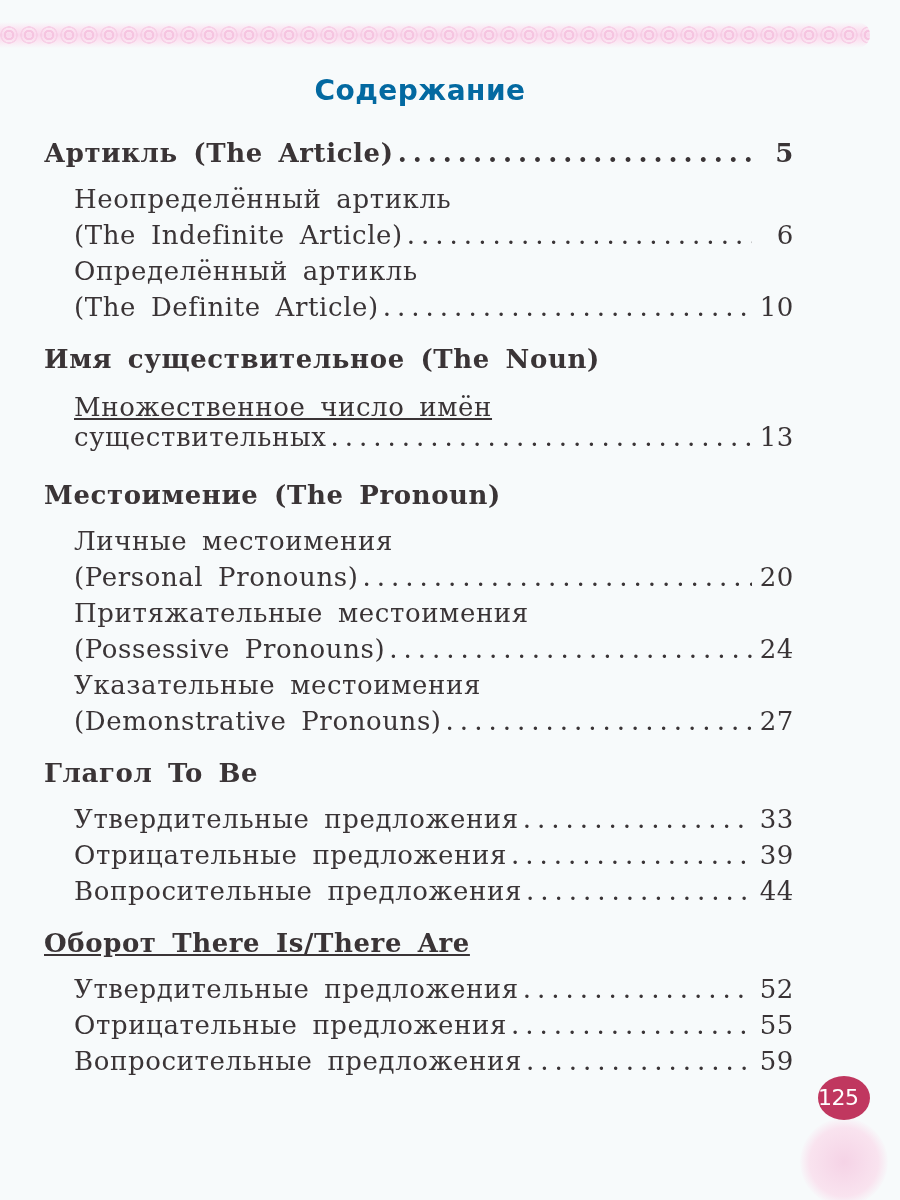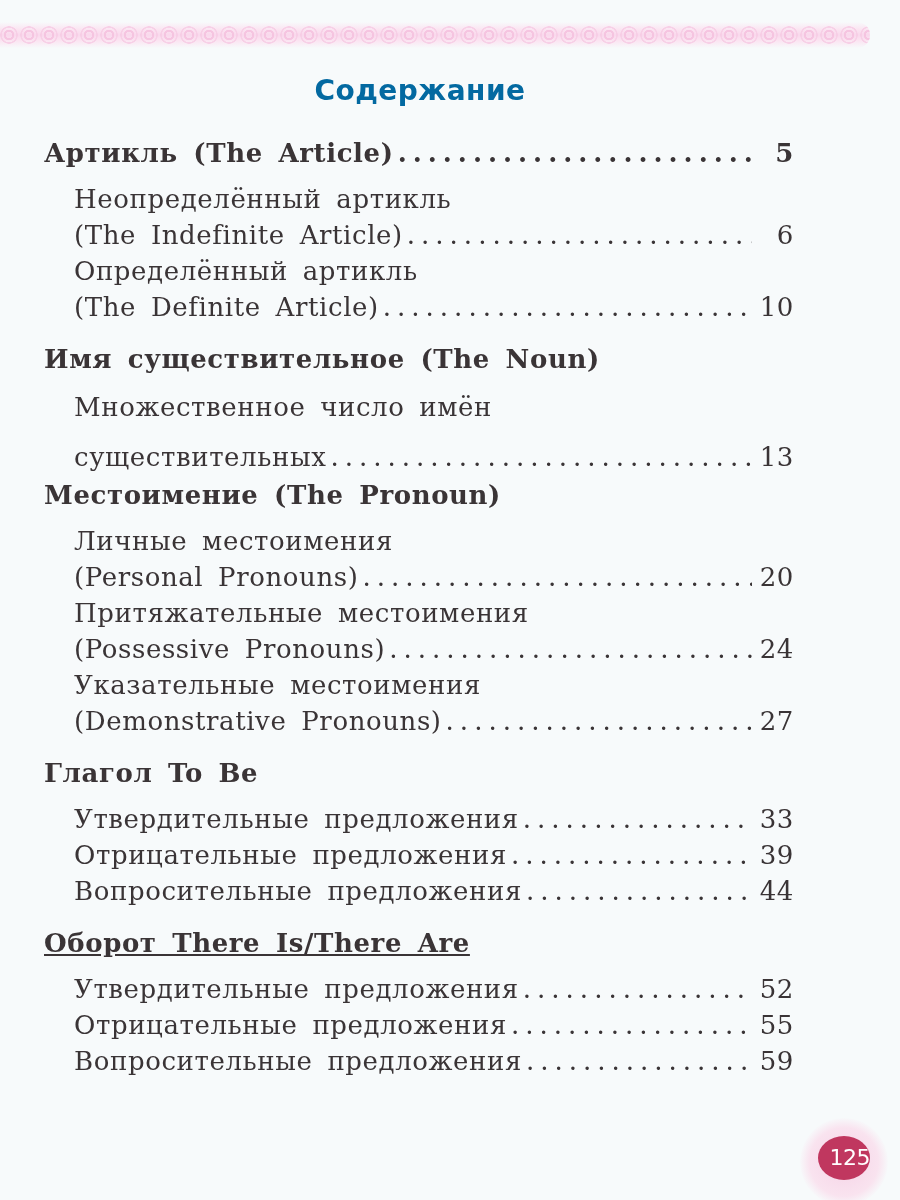--- a/index.html
+++ b/index.html
@@ -47,26 +47,26 @@
       flex: 1 1 auto; overflow: hidden; white-space: nowrap;
       letter-spacing: 6px; padding-left: 4px;
     }
     .row .page { flex: 0 0 auto; text-align: right; min-width: 36px; padding-left: 6px; }
     .page-badge-halo {
       position: absolute; left: 800px; top: 1118px; width: 88px; height: 88px;
       border-radius: 50%;
       background: radial-gradient(circle, #f5d3e6 0%, #f9e3ef 55%, rgba(249,227,239,0) 72%);
     }
     .page-badge {
-      position: absolute; left: 818px; top: 1136px; width: 52px; height: 44px;
+      position: absolute; left: 818px; top: 1076px; width: 52px; height: 44px;
       border-radius: 50%;
       background: #c0375f;
       color: #ffffff;
       font-family: "DejaVu Sans", "Liberation Sans", sans-serif;
-      font-size: 22px; line-height: 44px; text-align: right;
+      font-size: 22px; line-height: 44px; text-align: left;
       letter-spacing: -0.5px;
     }
   </style>
 </head>
 <body>
 
 <div class="border-band">
   <div class="spirals"></div>
 </div>
 
@@ -88,22 +88,22 @@
   </div>
 
   <div class="line sub" style="top:254px;">Определённый артикль</div>
   <div class="line sub row" style="top:290px; width:720px;">
     <span class="text">(The Definite Article)</span>
     <span class="dots">........................................</span>
     <span class="page">10</span>
   </div>
 
   <div class="line section" style="top:342px;">Имя существительное (The Noun)</div>
-  <div class="line sub" style="top:390px;">Множественное число имён</div>
-  <div class="line sub row" style="top:440px; width:720px;">
+  <div class="line sub" style="top:390px;text-decoration:underline;">Множественное число имён</div>
+  <div class="line sub row" style="top:420px; width:720px;">
     <span class="text">существительных</span>
     <span class="dots">........................................</span>
     <span class="page">13</span>
   </div>
 
   <div class="line sub" style="top:524px;">Личные местоимения</div>
   <div class="line section" style="top:478px;">Местоимение (The Pronoun)</div>
   <div class="line sub row" style="top:560px; width:720px;">
     <span class="text">(Personal Pronouns)</span>
     <span class="dots">........................................</span>

